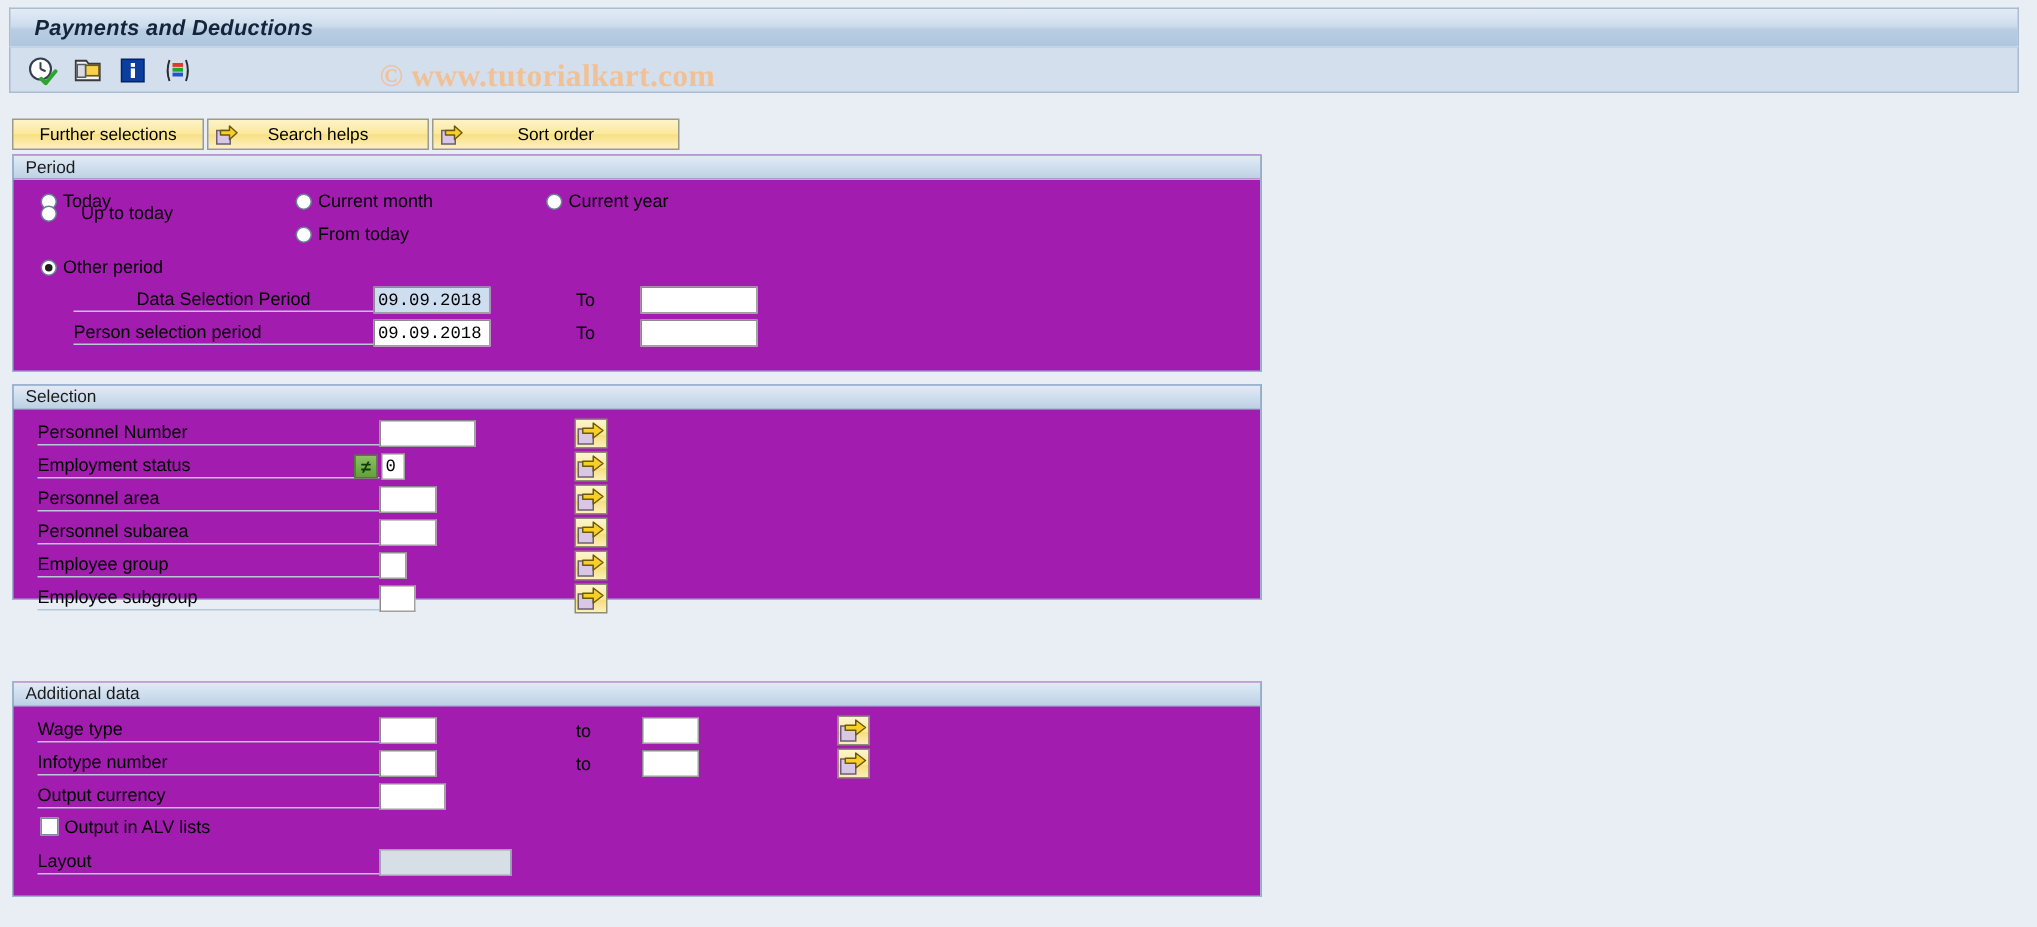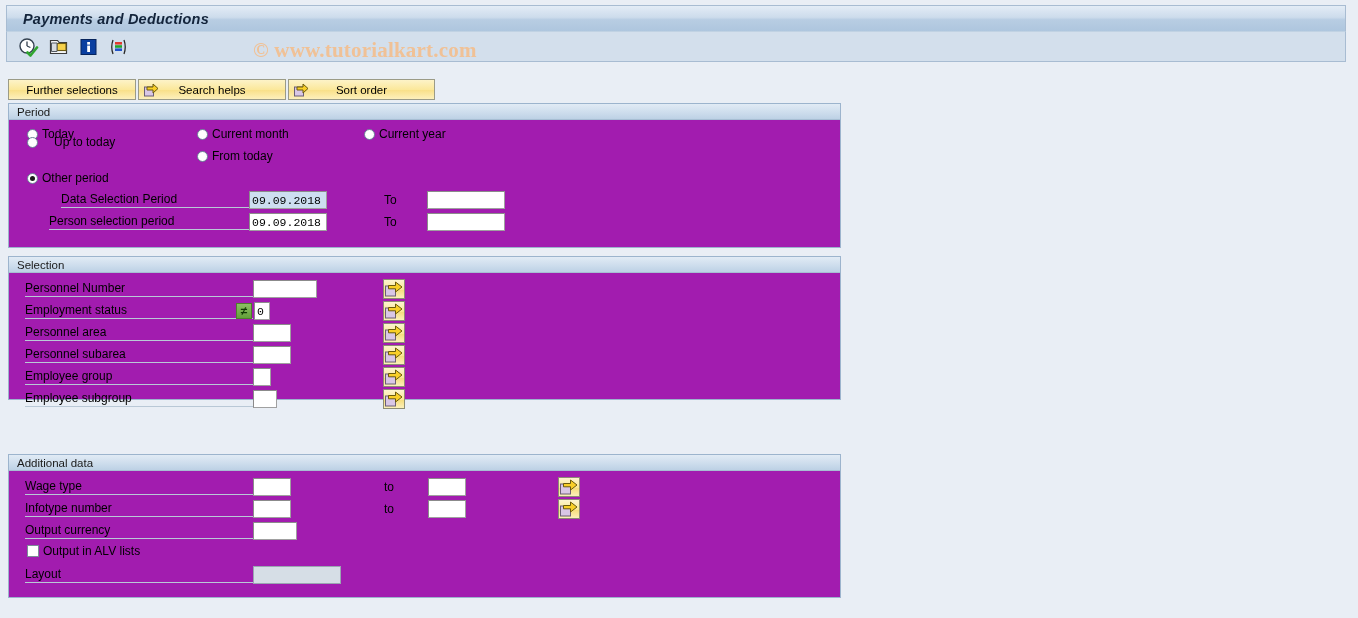--- a/index.html
+++ b/index.html
@@ -98,21 +98,21 @@
     position: relative;
   }
   .act-btn .btn-label { pointer-events: none; }
   .act-btn .arrow-ico {
     position: absolute;
     left: 4px;
     top: 2px;
   }
   #btn-further { width: 128px; }
   #btn-search  { width: 148px; }
-  #btn-sort    { width: 147px; }
+  #btn-sort    { width: 165px; }
 
   
   .group {
     position: absolute;
     box-sizing: border-box;
     border: 1px solid #9cb4cd;
     background: #a21caf;
   }
   .group-header {
     height: 16px;
@@ -328,21 +328,21 @@
   <div class="radio-row" style="left:188px; top:45px;">
     <span class="radio"></span>
     <span class="radio-label">From today</span>
   </div>
 
   <div class="radio-row" style="left:18px; top:67px;text-align:right;">
     <span class="radio on"></span>
     <span class="radio-label">Other period</span>
   </div>
 
-  <div class="fld-label" style="left:52px; top:88px; width:200px;">Data Selection Period</div>
+  <div class="fld-label" style="left:40px; top:88px; width:200px;text-align:center;">Data Selection Period</div>
   <input class="inp sel" style="left: 240px; top: 87px; width: 78px;" readonly="" value="09.09.2018">
   <div class="plain-label" style="left:375px; top:89px;">To</div>
   <input class="inp" style="left: 418px; top: 87px; width: 78px;" value="">
 
   <div class="fld-label" style="left:40px; top:110px; width:200px;">Person selection period</div>
   <input class="inp" style="left: 240px; top: 109px; width: 78px;" value="09.09.2018">
   <div class="plain-label" style="left:375px; top:111px;">To</div>
   <input class="inp" style="left: 418px; top: 109px; width: 78px;" value="">
 </div>
 

